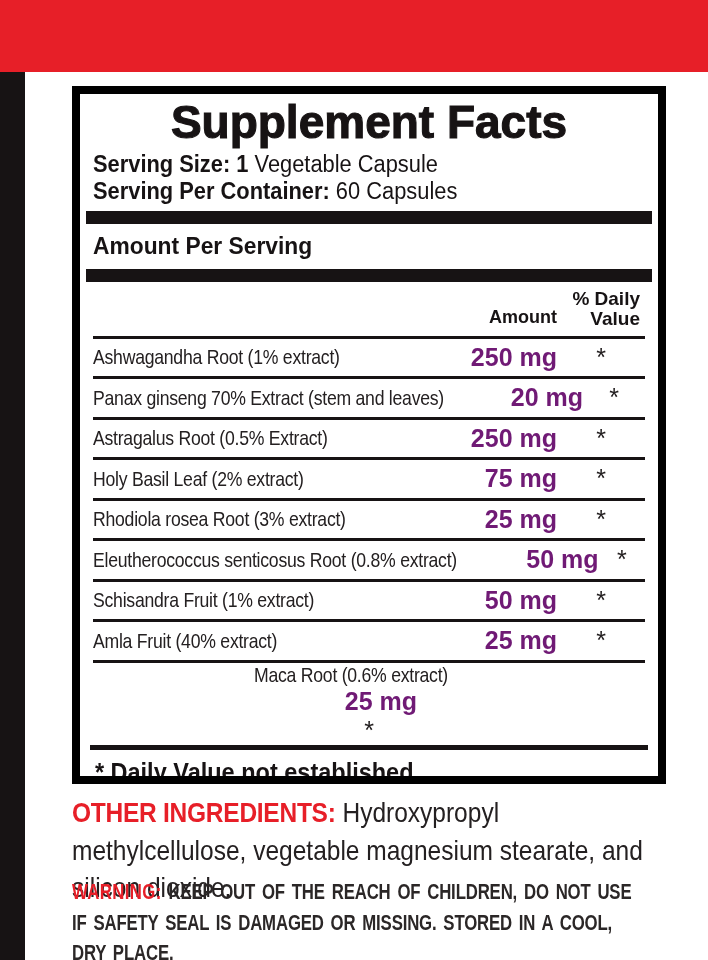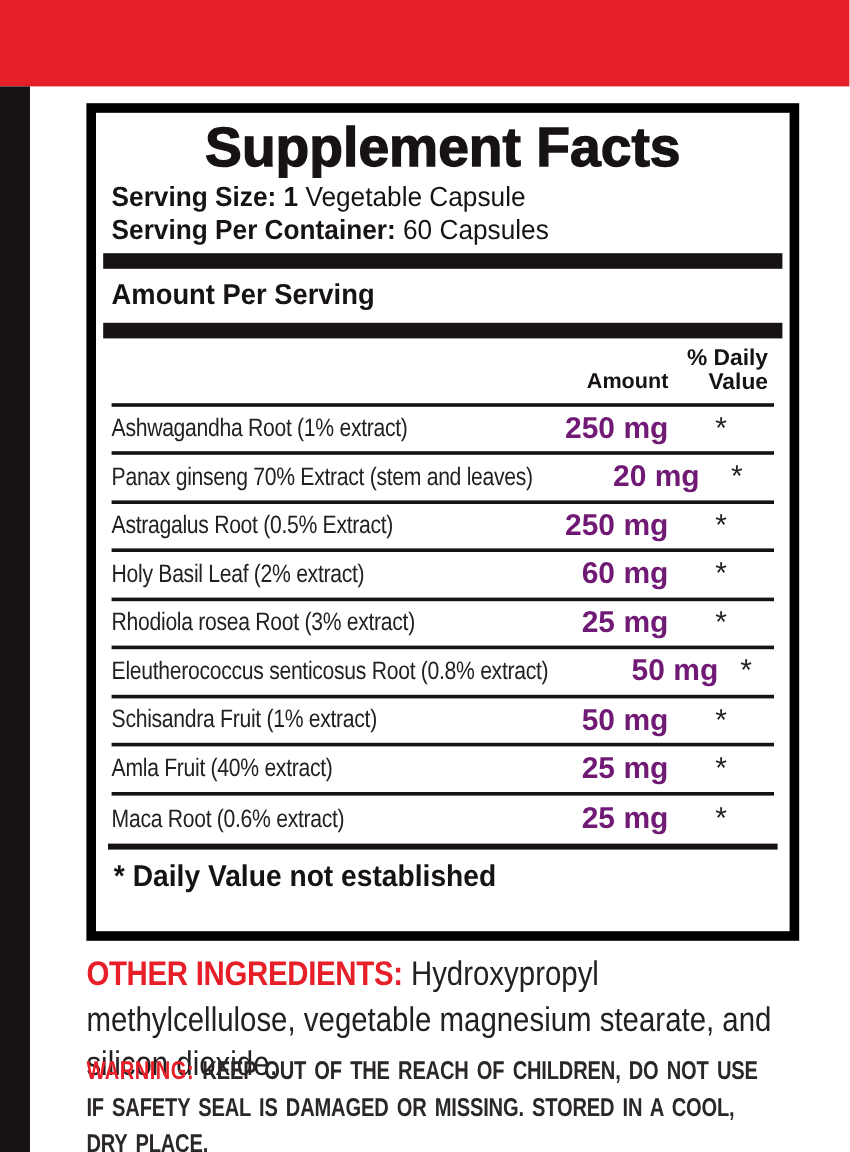--- a/index.html
+++ b/index.html
@@ -53,21 +53,21 @@
 
   .thead { display: flex; align-items: flex-end; padding: 7px 0 5px 0; }
   .thead .spacer { flex: 1; }
   .th-amount { width: 96px; text-align: right; font-size: 18px; font-weight: 700; line-height: 1; padding-bottom: 3px; color: #171314; }
   .th-dv { width: 88px; text-align: right; font-size: 19px; font-weight: 700; line-height: 1.05; padding-right: 5px; color: #171314; }
 
   .rule { height: 3px; background: #171314; margin: 2px 0 0 0; flex: none; }
 
   .rows { display: flex; flex-direction: column; flex: none; }
   .row { display: flex; align-items: center; min-height: 40.5px; border-bottom: 3px solid #171314; }
-  .row:last-child { border-bottom: none; }
+  .row:last-child { border-bottom: none; flex-direction: column; }
   .row-name {
     flex: 1; font-size: 21px; letter-spacing: -0.3px; white-space: nowrap;
     transform: scaleX(0.84); transform-origin: 0 50%;
     color: #242021;
   }
   .row-amount { width: 96px; text-align: right; font-size: 25px; font-weight: 700; white-space: nowrap; color: #701a75; }
   .row-dv { width: 88px; text-align: center; font-size: 25px; font-weight: 500; color: #242021; }
 
   .bar-heavy { height: 5px; background: #171314; margin: 0 -3px; flex: none; }
   .footnote {
@@ -138,21 +138,21 @@
         <div class="row-amount">20 mg</div>
         <div class="row-dv">*</div>
       </div>
       <div class="row">
         <div class="row-name">Astragalus Root (0.5% Extract)</div>
         <div class="row-amount">250 mg</div>
         <div class="row-dv">*</div>
       </div>
       <div class="row">
         <div class="row-name">Holy Basil Leaf (2% extract)</div>
-        <div class="row-amount">60 mg</div>
+        <div class="row-amount">75 mg</div>
         <div class="row-dv">*</div>
       </div>
       <div class="row">
         <div class="row-name">Rhodiola rosea Root (3% extract)</div>
         <div class="row-amount">25 mg</div>
         <div class="row-dv">*</div>
       </div>
       <div class="row">
         <div class="row-name">Eleutherococcus senticosus Root (0.8% extract)</div>
         <div class="row-amount">50 mg</div>

